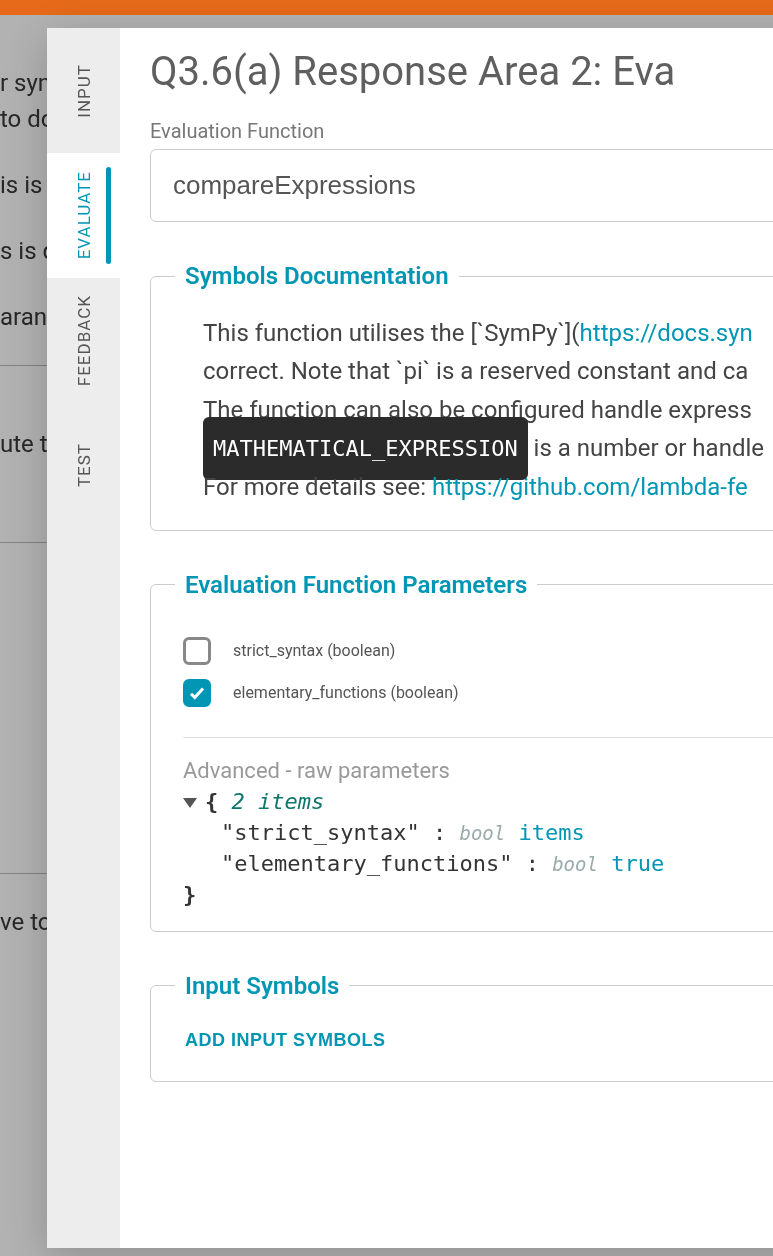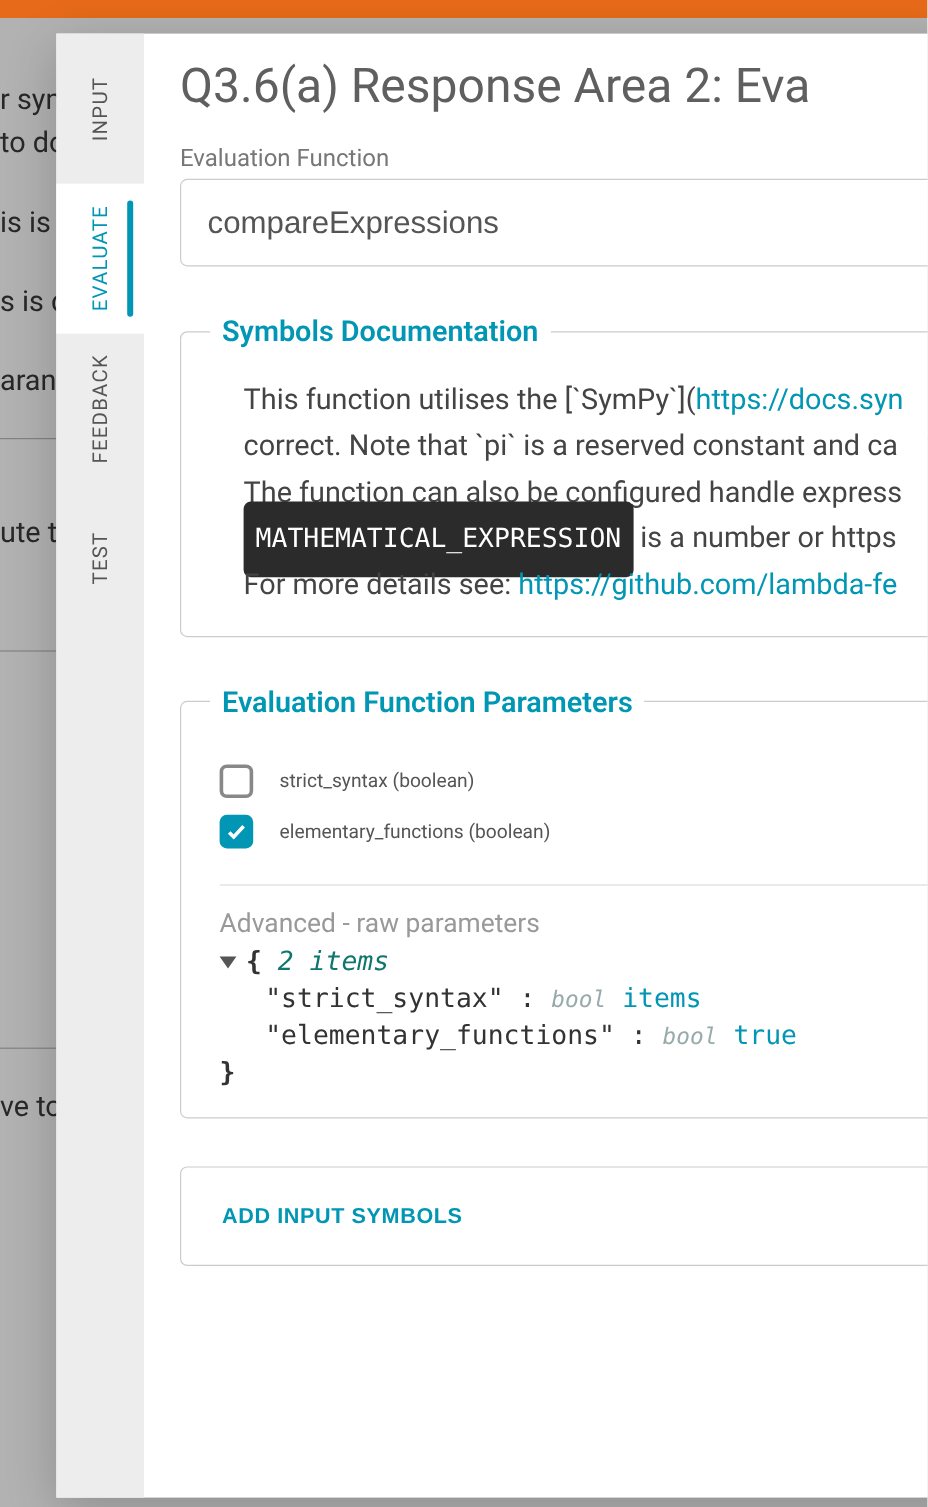--- a/index.html
+++ b/index.html
@@ -95,21 +95,21 @@
 
     <div class="field-label">Evaluation Function</div>
     <input class="text-input" value="compareExpressions" style="">
 
     <fieldset>
       <legend>Symbols Documentation</legend>
       <div class="doc">
         <div style="white-space:nowrap"><span>This function utilises the [`SymPy`](</span><a href="#">https://docs.syn</a></div>
         <div style="white-space:nowrap">correct. Note that `pi` is a reserved constant and ca</div>
         <div style="white-space:nowrap">The function can also be configured handle express</div>
-        <div style="white-space:nowrap"><span class="pill">MATHEMATICAL_EXPRESSION</span><span> is a number or https</span></div>
+        <div style="white-space:nowrap"><span class="pill">MATHEMATICAL_EXPRESSION</span><span> is a number or handle</span></div>
         <div style="white-space:nowrap"><span>For more details see: </span><a href="#">https://github.com/lambda-fe</a></div>
       </div>
     </fieldset>
 
     <fieldset>
       <legend>Evaluation Function Parameters</legend>
 
       <div class="param-row">
         <div class="checkbox">
           <svg width="18" height="18" viewBox="0 0 24 24" fill="none" stroke="none" stroke-width="4"></svg>
@@ -131,17 +131,18 @@
       <div class="adv-label">Advanced - raw parameters</div>
       <div class="json-view">
         <div><span class="caret"></span><b>{</b> <span class="meta">2 items</span></div>
         <div class="row"><span>"strict_syntax"</span> : <span class="type">bool</span> <span class="val">items</span></div>
         <div class="row"><span>"elementary_functions"</span> : <span class="type">bool</span> <span class="val">true</span></div>
         <div><b>}</b></div>
       </div>
     </fieldset>
 
     <fieldset>
+      <legend>Input Symbols</legend>
       <button class="add-btn">ADD INPUT SYMBOLS</button>
     </fieldset>
 
   </div>
 </div>
 
 </body></html>

